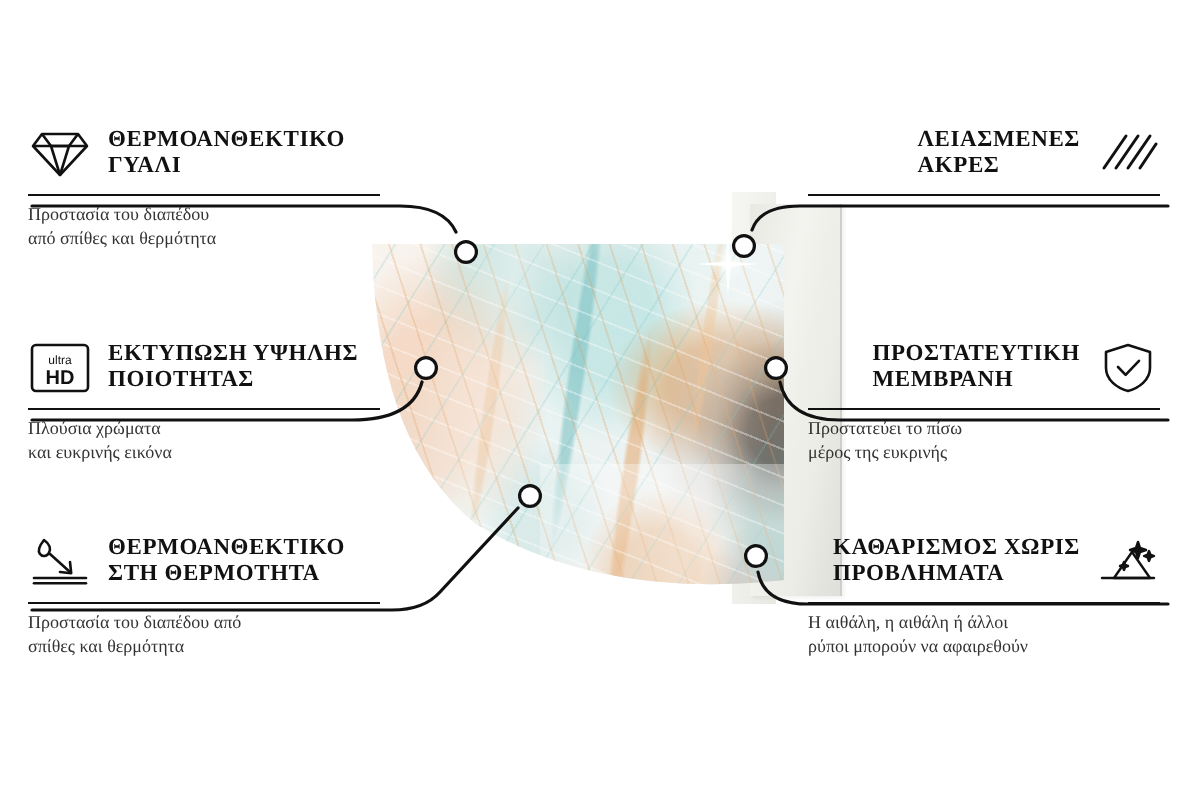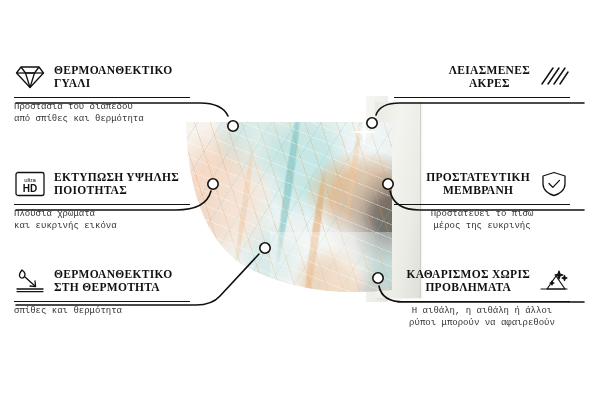--- a/index.html
+++ b/index.html
@@ -74,37 +74,37 @@
   }
   .panel-band {
     position:absolute; left:90px; top:140px; width:122px; height:66px;
     background:linear-gradient(180deg, rgba(255,255,255,.34), rgba(255,255,255,.18));
   }
   .sparkle { position:absolute; left:166px; top:22px; width:36px; height:36px; z-index:4; }
 
   
   .feat { position:absolute; width:176px; z-index:5; }
   .feat.left  { left:14px;  text-align:left; }
-  .feat.right { right:30px; text-align:center; }
+  .feat.right { right:20px; text-align:left; }
 
   .feat-head { display:flex; align-items:center; gap:8px; }
   .feat.right .feat-head { flex-direction:row-reverse; }
 
   .icon-box { width:32px; height:30px; flex:0 0 32px; display:flex; align-items:center; justify-content:center; }
   .icon-box svg { display:block; }
 
   .feat-title {
     font-family:"Liberation Serif", serif;
     font-size:11.5px; line-height:13px; font-weight:700;
     letter-spacing:.3px; color:#111;
   }
   .rule { height:1px; background:#111; margin:5px 0 4px; width:100%; }
   .feat-sub {
     font-size:9px; line-height:11.5px; color:#333;
-    font-family:Liberation Mono, monospace;
+    font-family:Liberation Serif, serif;
   }
 </style>
 </head>
 <body>
 
 <div id="stage">
 
   <div class="product-wrap">
     <div class="back-panel2"></div>
     <div class="back-panel"></div>
@@ -206,20 +206,21 @@
           <path d="M2 21 H28"></path>
           <path d="M2 23.6 H28"></path>
         </svg>
       </span>
       <div>
         <div class="feat-title">ΘΕΡΜΟΑΝΘΕΚΤΙΚΟ</div>
         <div class="feat-title">ΣΤΗ ΘΕΡΜΟΤΗΤΑ</div>
       </div>
     </div>
     <div class="rule"></div>
+    <div class="feat-sub">Προστασία του διαπέδου από</div>
     <div class="feat-sub">σπίθες και θερμότητα</div>
   </div>
 
   <div class="feat right" style="top:62px">
     <div class="feat-head">
       <span class="icon-box">
         <svg width="30" height="26" viewBox="0 0 30 26" fill="none" stroke="#111" stroke-width="1.5" stroke-linecap="round">
           <path d="M3 20 L14 4"></path>
             <path d="M9 20 L20 4"></path>
             <path d="M15 20 L26 4"></path>

